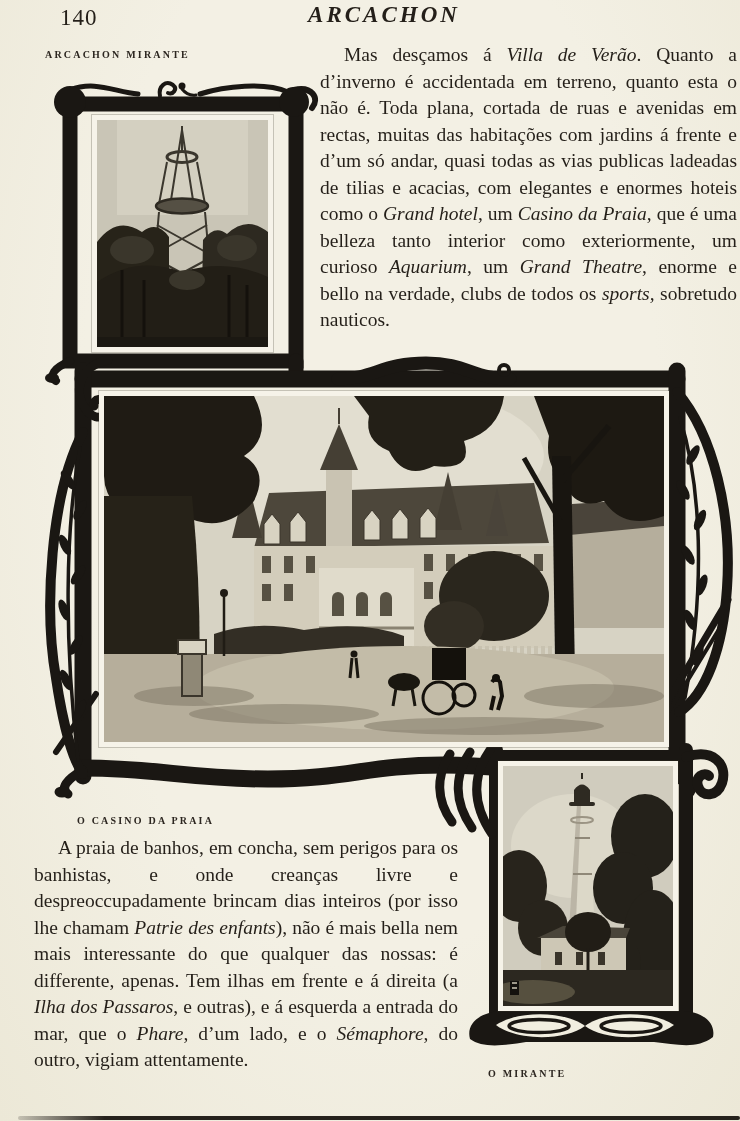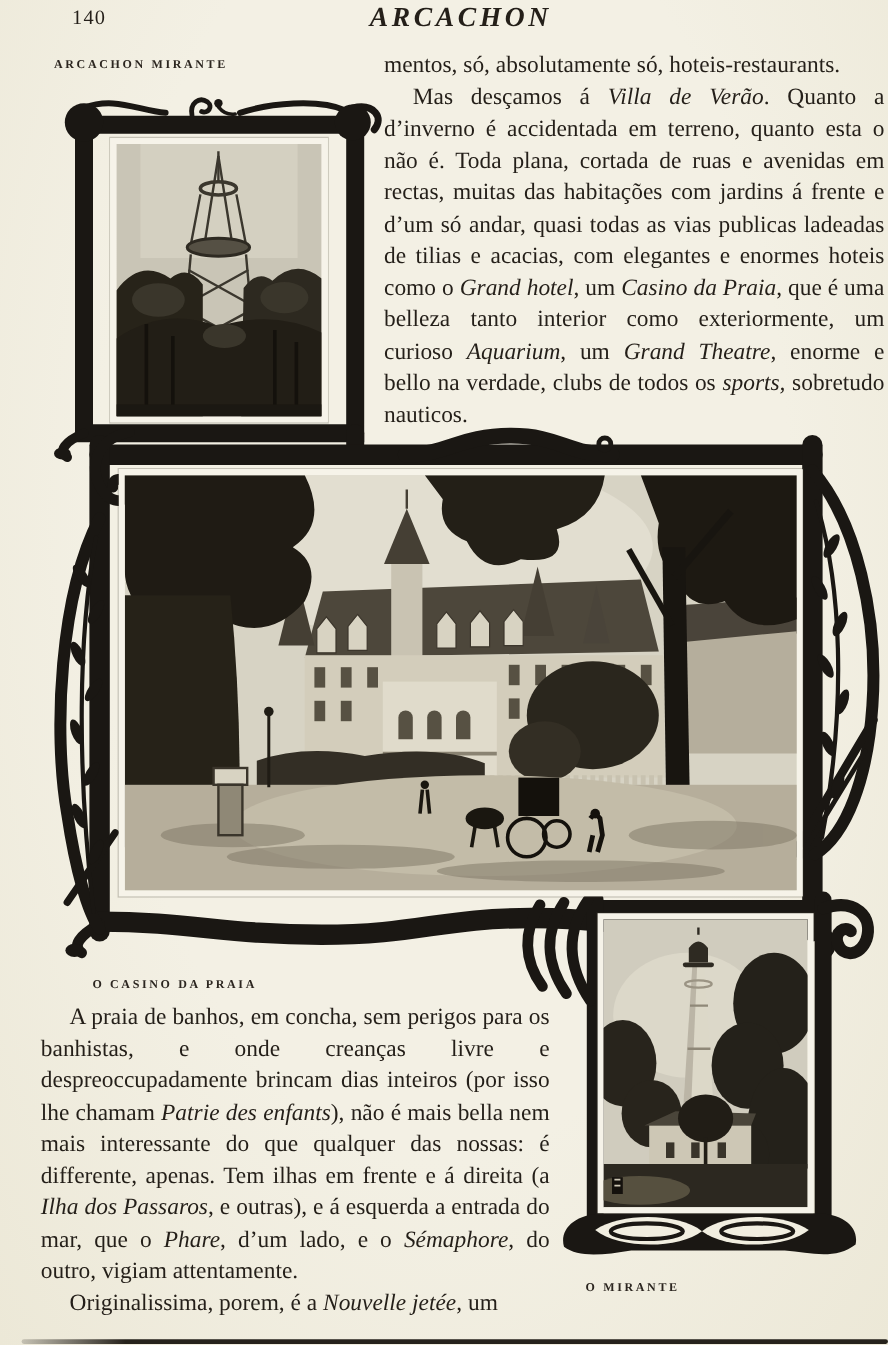--- a/index.html
+++ b/index.html
@@ -1,21 +1,21 @@
 <!DOCTYPE html>
 <html><head>
 <meta charset="utf-8">
 <style>
   html,body{margin:0;padding:0;background:#8a867c;}
   .page{
     position:relative;width:740px;height:1121px;margin:0 auto;overflow:hidden;
     background:radial-gradient(ellipse at 50% 38%, #f3f0e4 55%, #ece8d7 100%);
     font-family:"Liberation Serif", serif;color:#241f19;
   }
-  .pagenum{position:absolute;left:60px;top:5px;font-size:17px;letter-spacing:1px;text-align:center;}
+  .pagenum{position:absolute;left:60px;top:5px;font-size:23px;letter-spacing:1px;text-align:center;}
   .title{position:absolute;left:0;top:2px;width:100%;text-align:center;
     font-style:italic;font-weight:bold;font-size:23px;letter-spacing:3px;
     transform:translateX(14px);}
   .caption{position:absolute;font-weight:bold;font-size:10px;letter-spacing:2.2px;
     color:#2c2620;text-align:left;white-space:nowrap;}
   #cap-mirante{left:45px;top:49px;width:272px;}
   #cap-casino{left:77px;top:794px;width:300px;margin-top:21px;}
   #cap-pharol{left:488px;top:1068px;width:200px;}
   .textcol{position:absolute;text-align:justify;font-size:19.5px;line-height:26.5px;}
   #col-right{left:320px;top:42px;width:417px;}
@@ -269,22 +269,20 @@
       <line x1="9" y1="217" x2="14" y2="217" stroke="#cdc7b5" stroke-width="1.5"></line>
       <line x1="9" y1="222" x2="14" y2="222" stroke="#cdc7b5" stroke-width="1.5"></line>
     </svg>
   </div>
 
   <div class="caption" id="cap-mirante">ARCACHON MIRANTE</div>
   <div class="caption" id="cap-casino">O CASINO DA PRAIA</div>
   <div class="caption" id="cap-pharol">O MIRANTE</div>
 
   <div class="textcol" id="col-right">
-      <p class=""><span>mentos, só, absolutamente só, hoteis-restaurants.</span></p>
       <p class="indent"><span>Mas desçamos á </span><i>Villa de Verão</i><span>. Quanto a d’inverno é accidentada em terreno, quanto esta o não é. Toda plana, cortada de ruas e avenidas em rectas, muitas das habitações com jardins á frente e d’um só andar, quasi todas as vias publicas ladeadas de tilias e acacias, com elegantes e enormes hoteis como o </span><i>Grand hotel</i><span>, um </span><i>Casino da Praia</i><span>, que é uma belleza tanto interior como exteriormente, um curioso </span><i>Aquarium</i><span>, um </span><i>Grand Theatre</i><span>, enorme e bello na verdade, clubs de todos os </span><i>sports,</i><span> sobretudo nauticos.</span></p>
     </div>
   <div class="textcol" id="col-bottom">
       <p class="indent"><span>A praia de banhos, em concha, sem perigos para os banhistas, e onde creanças livre e despreoccupadamente brincam dias inteiros (por isso lhe chamam </span><i>Patrie des enfants</i><span>), não é mais bella nem mais interessante do que qualquer das nossas: é differente, apenas. Tem ilhas em frente e á direita (a </span><i>Ilha dos Passaros</i><span>, e outras), e á esquerda a entrada do mar, que o </span><i>Phare</i><span>, d’um lado, e o </span><i>Sémaphore</i><span>, do outro, vigiam attentamente.</span></p>
-      <p class="indent"><span>Originalissima, porem, é a </span><i>Nouvelle jetée</i><span>, um</span></p>
     </div>
 
   <div class="scanline"></div>
 </div>
 
 </body></html>

